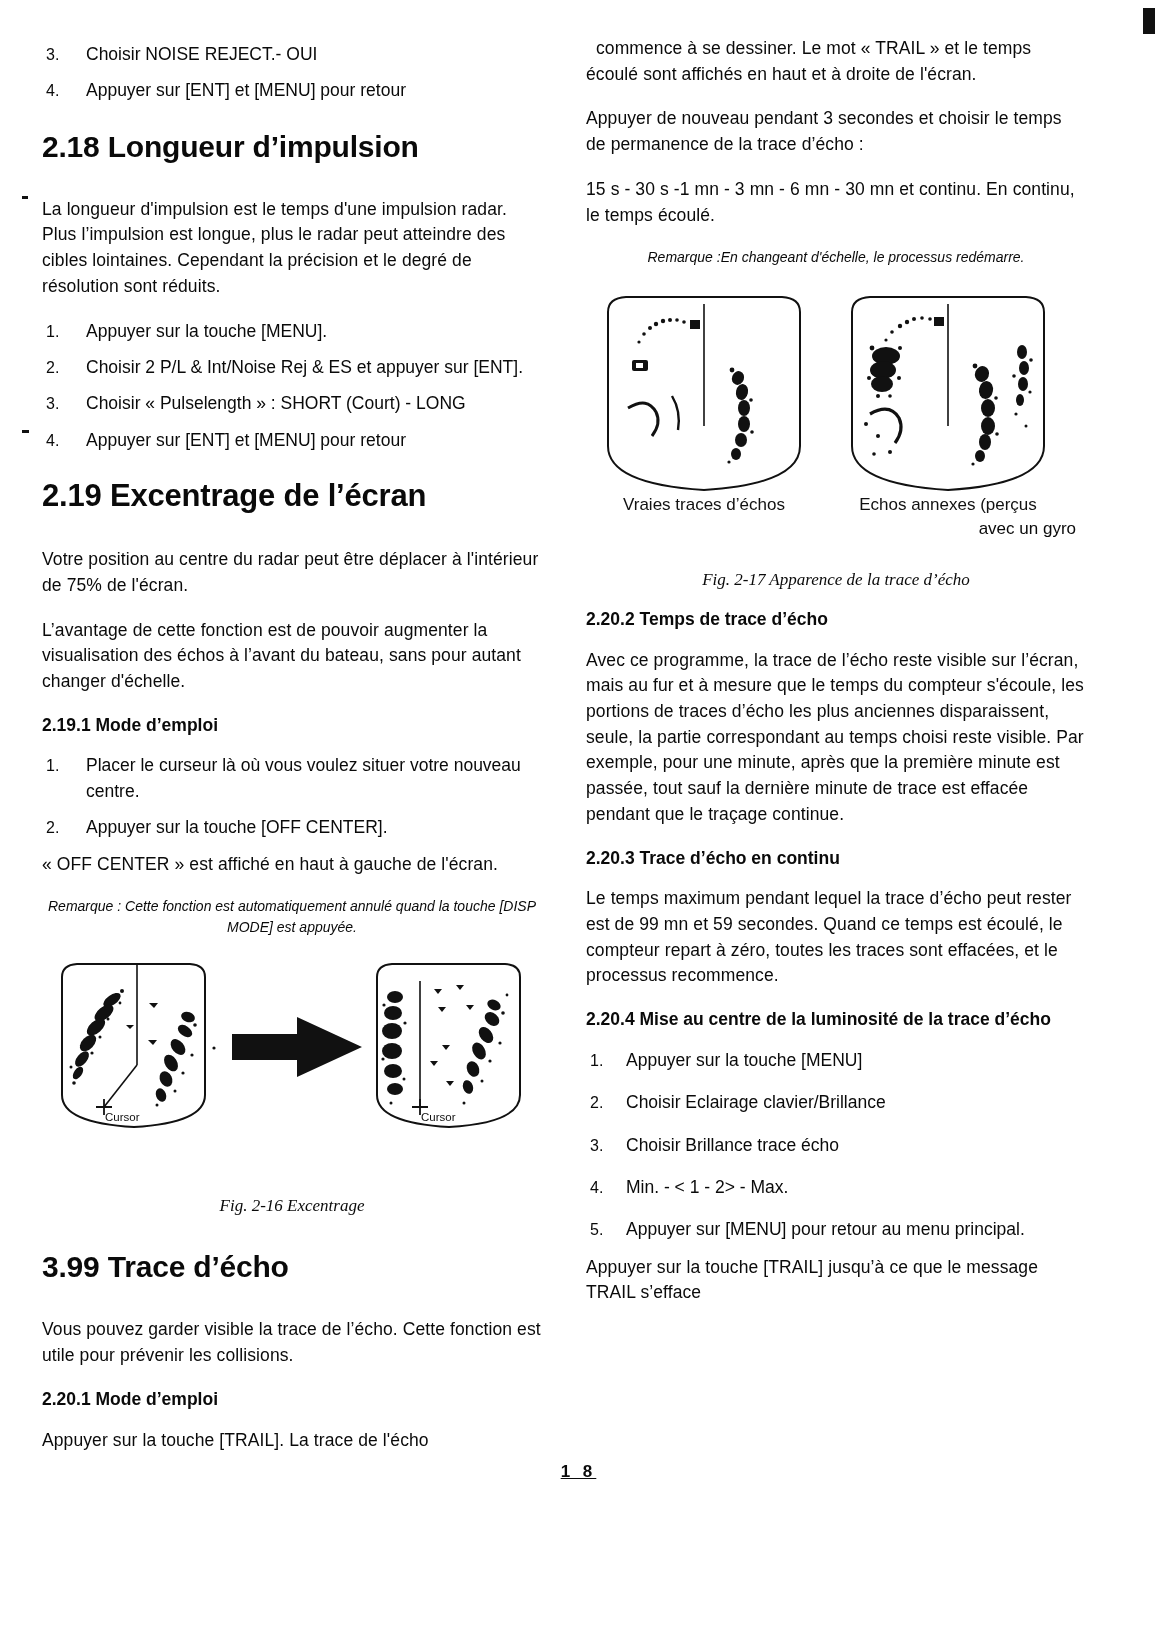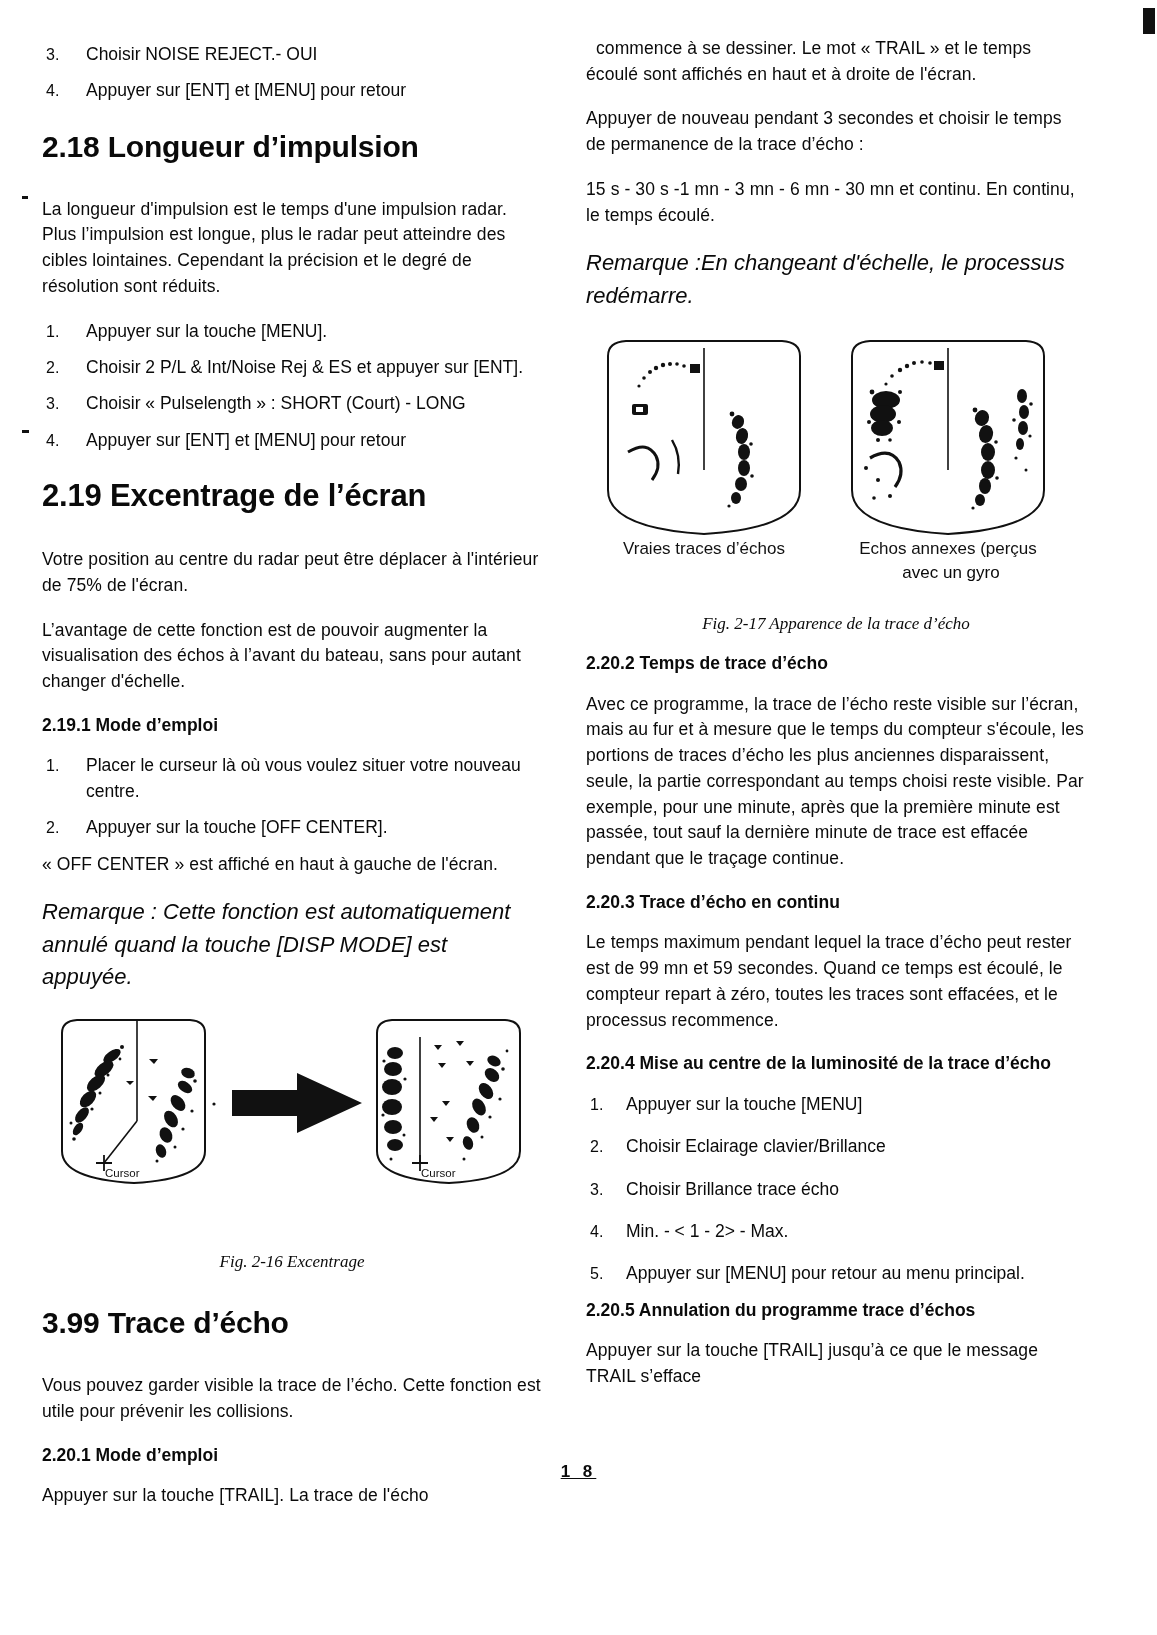--- a/index.html
+++ b/index.html
@@ -35,23 +35,24 @@
     margin: 0;
   }
   .body-text {
     font-size: 17.5px;
     line-height: 1.47;
     letter-spacing: 0.1px;
     margin-bottom: 19px;
   }
   .italic-note {
     font-style: italic;
-    font-size: 22px;
+    font-size: 14px;
     line-height: 1.47;
     margin-bottom: 18px;
+    text-align: center;
   }
   h1.sec {
     font-size: 30px;
     font-weight: bold;
     letter-spacing: -0.2px;
     margin: 26px 0 34px 0;
     line-height: 1.1;
   }
   h1.sec.bigger { font-size: 31px; }
   h3.subsec {
@@ -82,21 +83,21 @@
 
   .fig-caption {
     text-align: center;
     font-style: italic;
     font-size: 17px;
     margin: 26px 0 10px 0;
     font-family: Liberation Serif, serif;
   }
   .sub-caption {
     font-size: 17px;
-    text-align: center;
+    text-align: right;
     line-height: 1.3;
   }
 
   .figure-block { margin: 10px 0 0 0; }
 
   .footer-page {
     position: absolute;
     left: 0;
     right: 0;
     top: 1462px;
@@ -445,19 +446,18 @@
       <li style="margin-bottom:17px;">
         <span class="num">4.</span>
         <span>Min. - &lt; 1 - 2&gt; - Max.</span>
       </li>
       <li>
         <span class="num">5.</span>
         <span>Appuyer sur [MENU] pour retour au menu principal.</span>
       </li>
     </ol>
 
-    <h3 class="subsec">2.20.5 Annulation du programme trace d’échos</h3>
     <p class="body-text">Appuyer sur la touche [TRAIL] jusqu’à ce que le message TRAIL s’efface</p>
   </div>
 
   <div class="footer-page">1 8</div>
 
 </div>
 
 </body></html>

